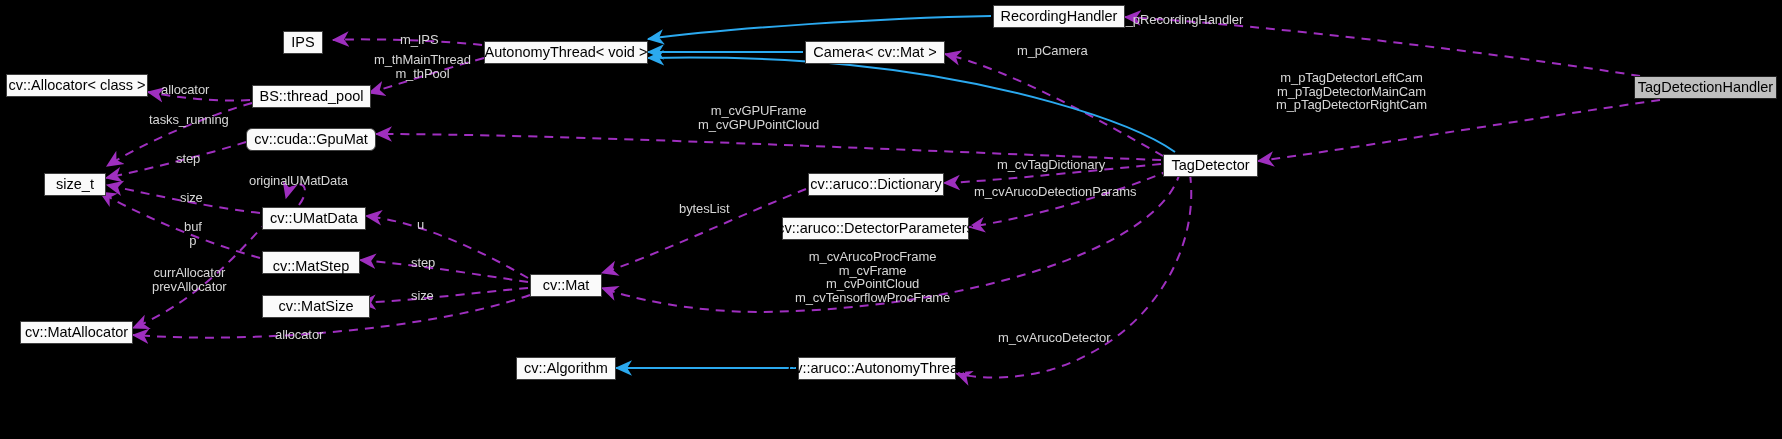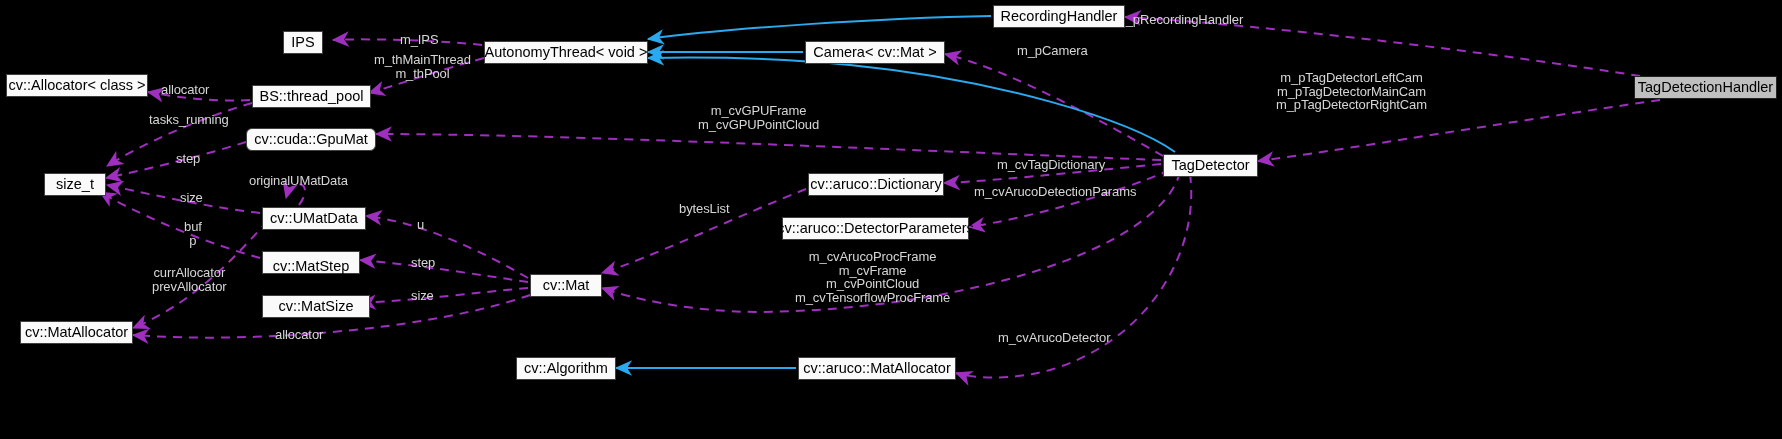--- a/index.html
+++ b/index.html
@@ -157,21 +157,21 @@
   <div class="node" style="left:262px;top:295px;width:108px;">
       <span>cv::MatSize</span>
     </div>
   <div class="node" style="left:20px;top:321px;width:113px;">
       <span>cv::MatAllocator</span>
     </div>
   <div class="node" style="left:516px;top:357px;width:100px;">
       <span>cv::Algorithm</span>
     </div>
   <div class="node" style="left:798px;top:357px;width:158px;">
-      <span>cv::aruco::MatAllocator</span>
+      <span>cv::aruco::AutonomyThread</span>
     </div>
 
   <div class="elabel" style="left:400px;top:33px;">m_IPS</div>
   <div class="elabel" style="left:374px;top:53px;">m_thMainThread<br>m_thPool</div>
   <div class="elabel" style="left:161px;top:83px;">allocator</div>
   <div class="elabel" style="left:149px;top:113px;">tasks_running</div>
   <div class="elabel" style="left:650px;top:104px;margin-left:48px;">m_cvGPUFrame<br>m_cvGPUPointCloud</div>
   <div class="elabel" style="left:1017px;top:44px;">m_pCamera</div>
   <div class="elabel" style="left:1115px;top:13px;">m_pRecordingHandler</div>
   <div class="elabel" style="left:1276px;top:71px;">m_pTagDetectorLeftCam<br>m_pTagDetectorMainCam<br>m_pTagDetectorRightCam</div>

